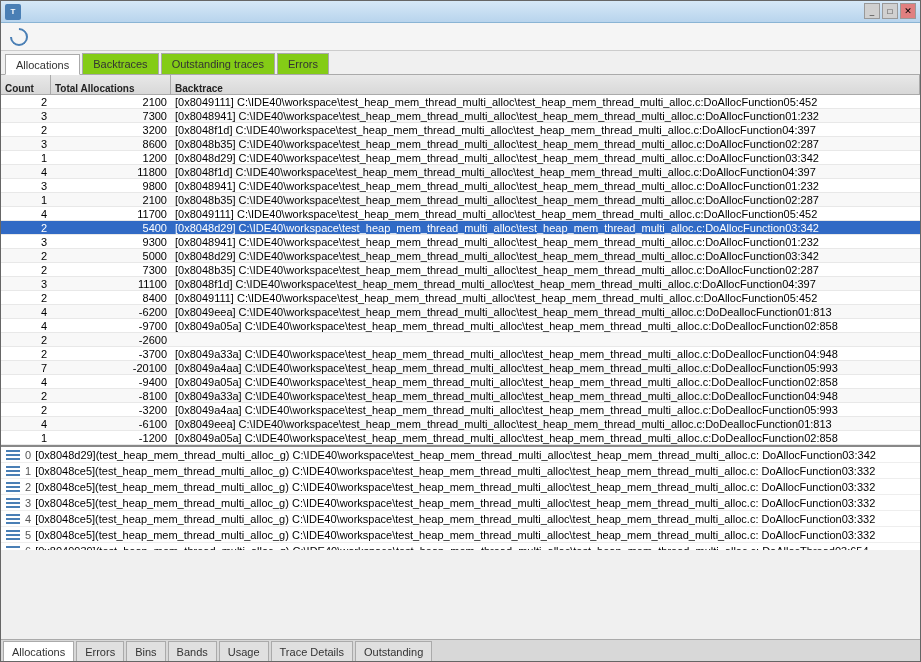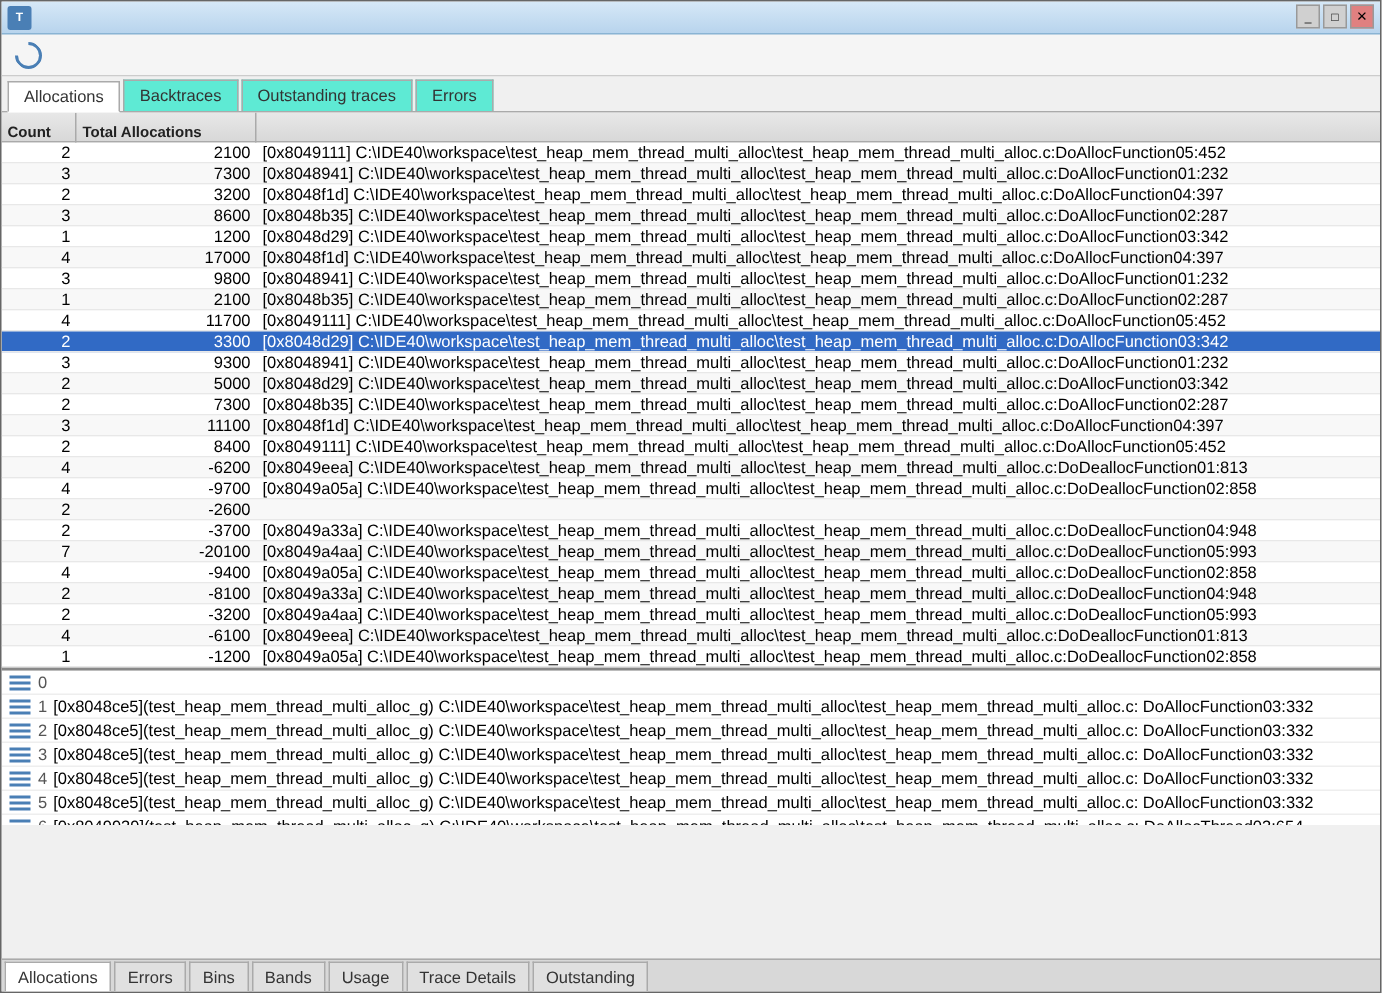--- a/index.html
+++ b/index.html
@@ -75,21 +75,21 @@
       align-items: flex-end;
       padding: 0 4px;
       border-bottom: 1px solid #aaa;
       height: 24px;
     }
     .tab {
       padding: 3px 10px;
       font-size: 11px;
       border: 1px solid #aaa;
       border-bottom: none;
-      background: #5eead4;
+      background: #84cc16;
       cursor: pointer;
       margin-right: 2px;
       color: #333;
       height: 21px;
       display: flex; align-items: center;
     }
     .tab.active {
       background: white;
       border-bottom: 1px solid white;
       margin-bottom: -1px;
@@ -237,20 +237,21 @@
       <div class="tab active">Allocations</div>
       <div class="tab">Backtraces</div>
       <div class="tab">Outstanding traces</div>
       <div class="tab">Errors</div>
     </div>
 
   <div class="table-area" style="height:370px; overflow:hidden; display:flex; flex-direction:column;">
     <div class="table-header">
       <div class="th">Count</div>
       <div class="th">Total Allocations</div>
+      <div class="th">Backtrace</div>
     </div>
     <div class="table-body" id="table-body">
         <div class="table-row">
           <div class="td num">2</div>
           <div class="td num">2100</div>
           <div class="td">[0x8049111] C:\IDE40\workspace\test_heap_mem_thread_multi_alloc\test_heap_mem_thread_multi_alloc.c:DoAllocFunction05:452</div>
         </div>
         <div class="table-row">
           <div class="td num">3</div>
           <div class="td num">7300</div>
@@ -266,41 +267,41 @@
           <div class="td num">8600</div>
           <div class="td">[0x8048b35] C:\IDE40\workspace\test_heap_mem_thread_multi_alloc\test_heap_mem_thread_multi_alloc.c:DoAllocFunction02:287</div>
         </div>
         <div class="table-row">
           <div class="td num">1</div>
           <div class="td num">1200</div>
           <div class="td">[0x8048d29] C:\IDE40\workspace\test_heap_mem_thread_multi_alloc\test_heap_mem_thread_multi_alloc.c:DoAllocFunction03:342</div>
         </div>
         <div class="table-row">
           <div class="td num">4</div>
-          <div class="td num">17000</div>
+          <div class="td num">11800</div>
           <div class="td">[0x8048f1d] C:\IDE40\workspace\test_heap_mem_thread_multi_alloc\test_heap_mem_thread_multi_alloc.c:DoAllocFunction04:397</div>
         </div>
         <div class="table-row">
           <div class="td num">3</div>
           <div class="td num">9800</div>
           <div class="td">[0x8048941] C:\IDE40\workspace\test_heap_mem_thread_multi_alloc\test_heap_mem_thread_multi_alloc.c:DoAllocFunction01:232</div>
         </div>
         <div class="table-row">
           <div class="td num">1</div>
           <div class="td num">2100</div>
           <div class="td">[0x8048b35] C:\IDE40\workspace\test_heap_mem_thread_multi_alloc\test_heap_mem_thread_multi_alloc.c:DoAllocFunction02:287</div>
         </div>
         <div class="table-row">
           <div class="td num">4</div>
           <div class="td num">11700</div>
           <div class="td">[0x8049111] C:\IDE40\workspace\test_heap_mem_thread_multi_alloc\test_heap_mem_thread_multi_alloc.c:DoAllocFunction05:452</div>
         </div>
         <div class="table-row selected">
           <div class="td num">2</div>
-          <div class="td num">3300</div>
+          <div class="td num">5400</div>
           <div class="td">[0x8048d29] C:\IDE40\workspace\test_heap_mem_thread_multi_alloc\test_heap_mem_thread_multi_alloc.c:DoAllocFunction03:342</div>
         </div>
         <div class="table-row">
           <div class="td num">3</div>
           <div class="td num">9300</div>
           <div class="td">[0x8048941] C:\IDE40\workspace\test_heap_mem_thread_multi_alloc\test_heap_mem_thread_multi_alloc.c:DoAllocFunction01:232</div>
         </div>
         <div class="table-row">
           <div class="td num">2</div>
           <div class="td num">5000</div>
@@ -376,20 +377,21 @@
   <div class="bottom-panel" id="bottom-panel" style="height:105px; border-top:2px solid #888; overflow-y:auto; background:white;">
       <div class="bottom-item">
         <div class="bottom-icon">
           <div class="stack-lines">
             <div class="stack-line"></div>
             <div class="stack-line"></div>
             <div class="stack-line"></div>
           </div>
         </div>
         <span style="margin-right: 4px; color: rgb(85, 85, 85);">0</span>
+        <span style="overflow: hidden; text-overflow: ellipsis; white-space: nowrap;">[0x8048d29](test_heap_mem_thread_multi_alloc_g) C:\IDE40\workspace\test_heap_mem_thread_multi_alloc\test_heap_mem_thread_multi_alloc.c: DoAllocFunction03:342</span>
       </div>
       <div class="bottom-item">
         <div class="bottom-icon">
           <div class="stack-lines">
             <div class="stack-line"></div>
             <div class="stack-line"></div>
             <div class="stack-line"></div>
           </div>
         </div>
         <span style="margin-right: 4px; color: rgb(85, 85, 85);">1</span>

